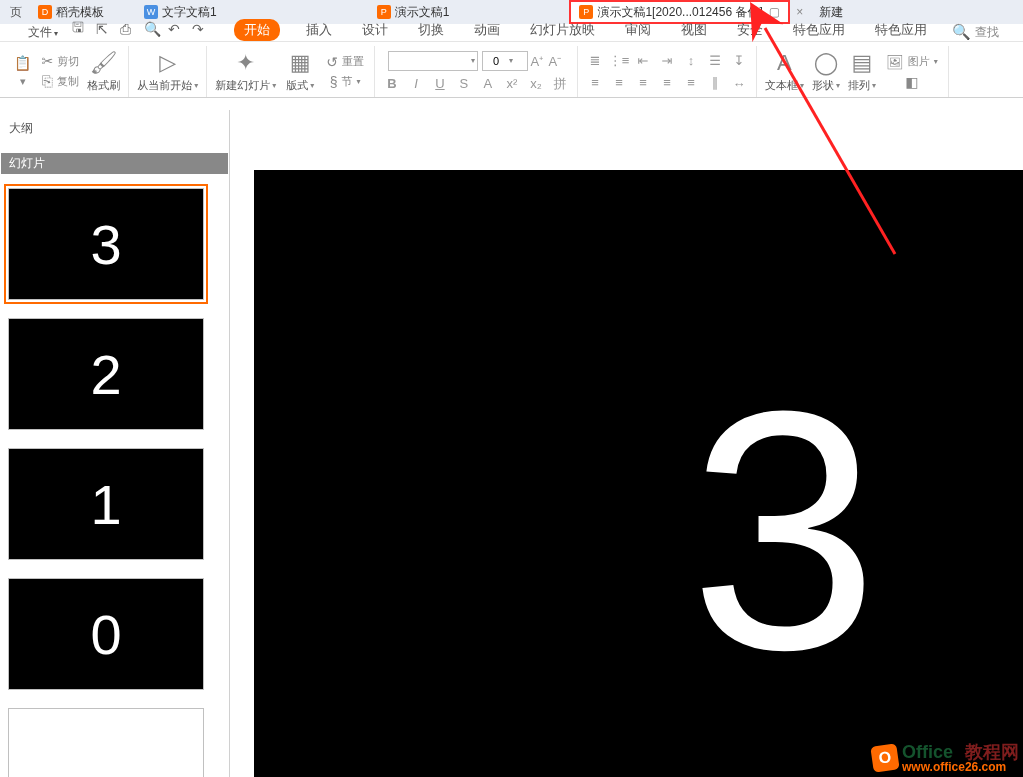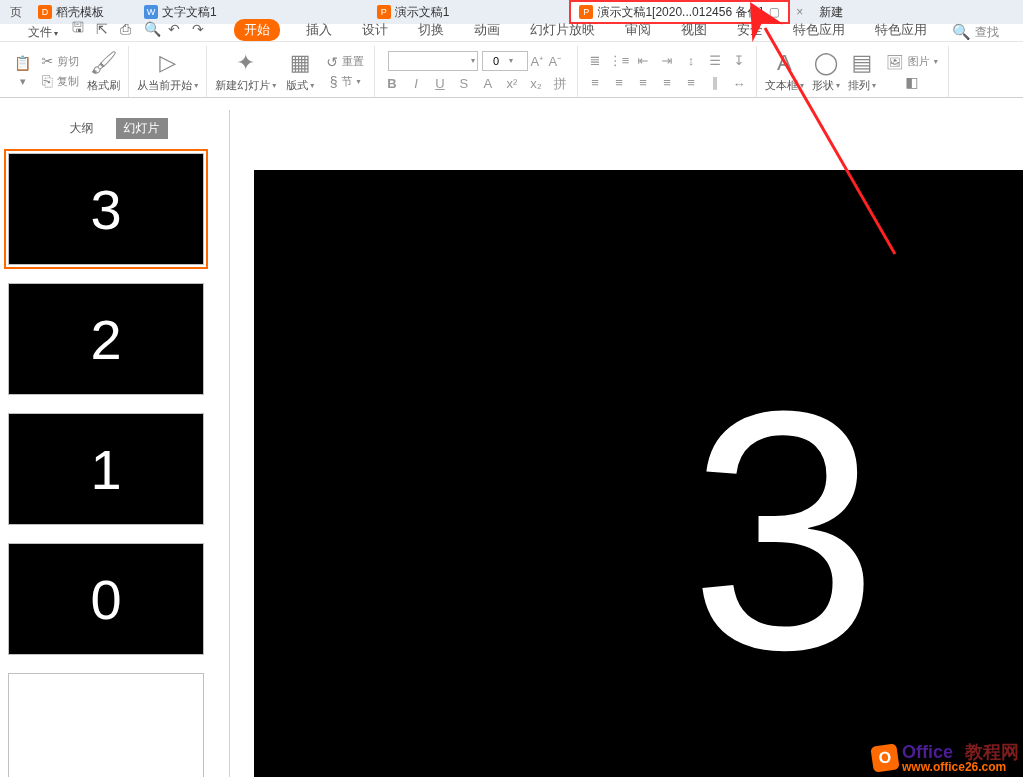--- a/index.html
+++ b/index.html
@@ -100,21 +100,22 @@
     display:flex;
   }
   .slide-panel {
     width: 230px;
     background:#fff;
     border-right:1px solid #d0d0d0;
     display:flex; flex-direction:column;
   }
   .panel-tabs {
     display:flex; justify-content:center; gap:14px;
-    padding:8px 16px;
+    padding:8px 1px;
+    flex-direction:column;
   }
   .ptab { font-size:12px; color:#555; cursor:pointer; padding:2px 8px; }
   .ptab.active { background:#888; color:#fff; border-radius:0; }
   .thumbs {
     flex:1; overflow-y:auto; padding:6px 8px 20px 8px;
   }
   .thumb {
     width: 196px; height:112px; background:#000;
     display:flex; align-items:center; justify-content:center;
     color:#fff; font-size:56px; font-family:Arial;
@@ -145,21 +146,21 @@
     display:flex; align-items:center; gap:4px;
     font-weight:bold; pointer-events:none;
   }
   .wm-logo {
     width:26px; height:26px; background:#ff6a00; border-radius:5px;
     display:flex; align-items:center; justify-content:center; color:#fff; font-size:16px;
     transform: rotate(-8deg);
   }
   .wm-text { display:flex; flex-direction:column; line-height:1; }
   .wm-top { font-size:18px; }
-  .wm-top .o { color:#4c1d95; }
+  .wm-top .o { color:#14532d; }
   .wm-top .b { color:#7f1d1d;margin-left:12px; }
   .wm-url { color:#ff6a00; font-size:12px; }
 </style>
 </head>
 <body>
 
 <div class="title-tabs">
   <div class="title-tab home">页</div>
   <div class="title-tab">
     <span class="doc-icon orange">D</span>

